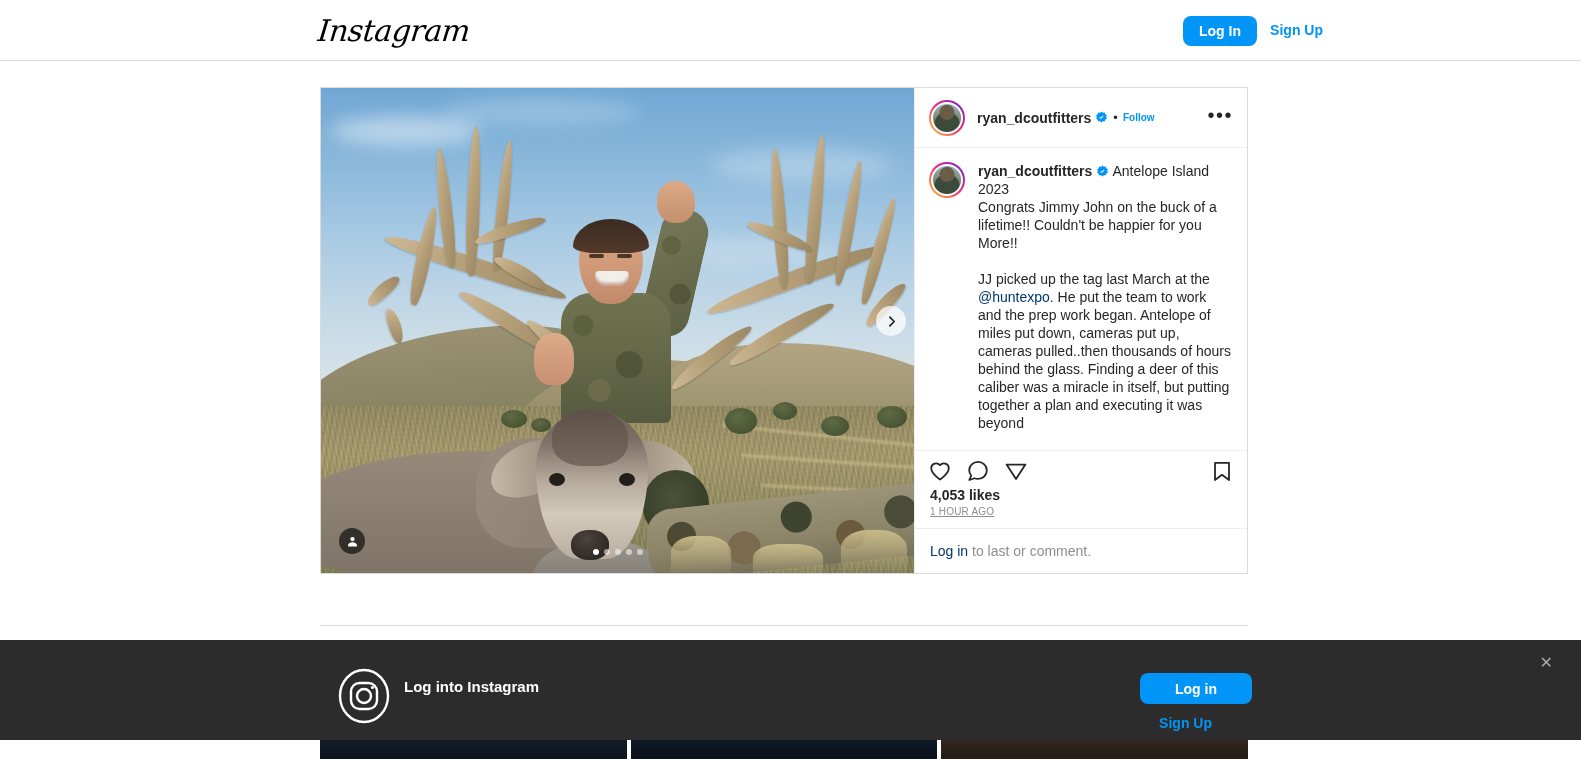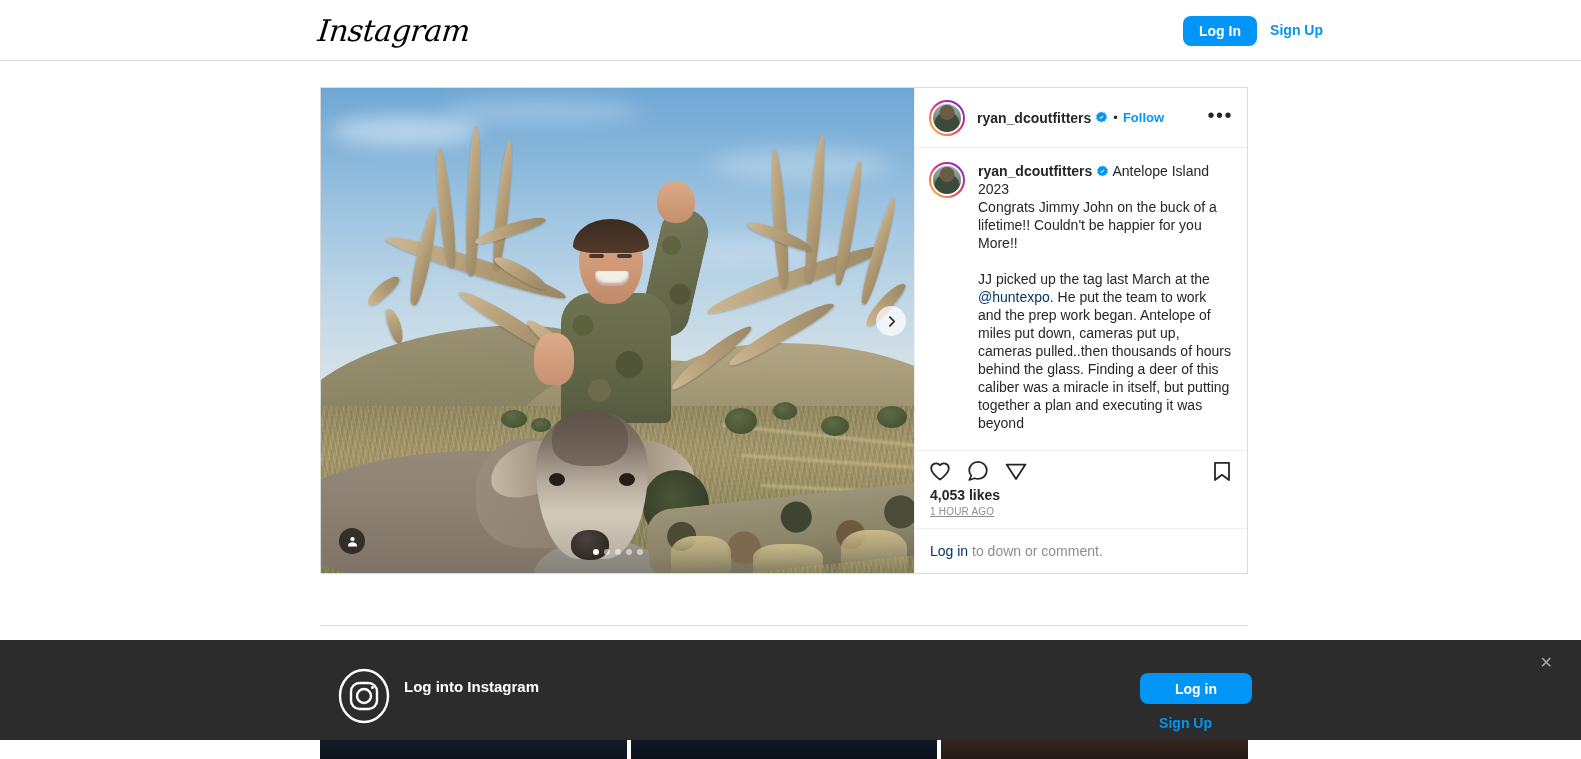--- a/index.html
+++ b/index.html
@@ -341,21 +341,21 @@
     margin-left: 12px;
     font-size: 14px; font-weight: bold; color: #262626;
     cursor: pointer;
   }
   .verified {
     display: inline-block; width: 13px; height: 13px;
     margin-left: 4px; vertical-align: -2px;
   }
   .sep { margin: 0 5px; color: #262626; font-size: 13px; }
   .follow-link {
-    font-size: 13px; font-weight: bold; color: #0095f6;
+    font-size: 10px; font-weight: bold; color: #0095f6;
     cursor: pointer;
   }
   .more-btn {
     margin-left: auto;
     font-size: 20px; letter-spacing: 1.5px;
     color: #262626; cursor: pointer; line-height: 10px;
     padding-bottom: 6px;
   }
 
   .caption-area {
@@ -626,21 +626,21 @@
       </svg>
       <svg class="save-icon" width="24" height="24" viewBox="0 0 24 24" fill="none" stroke="#262626" stroke-width="1.8" stroke-linejoin="round">
         <path d="M19 21l-7-5.2L5 21V3.8h14z"></path>
       </svg>
     </div>
 
     <div class="likes">4,053 likes</div>
     <div class="timestamp">1 HOUR AGO</div>
 
     <div class="comment-prompt">
-      <a>Log in</a><span> to down or comment.</span>
+      <a>Log in</a><span> to last or comment.</span>
     </div>
 
   </div>
 </div>
 
 <div class="divider"></div>
 
 <div class="more-posts-title">
   <span>More posts from </span><b>ryan_dcoutfitters</b>
 </div>

